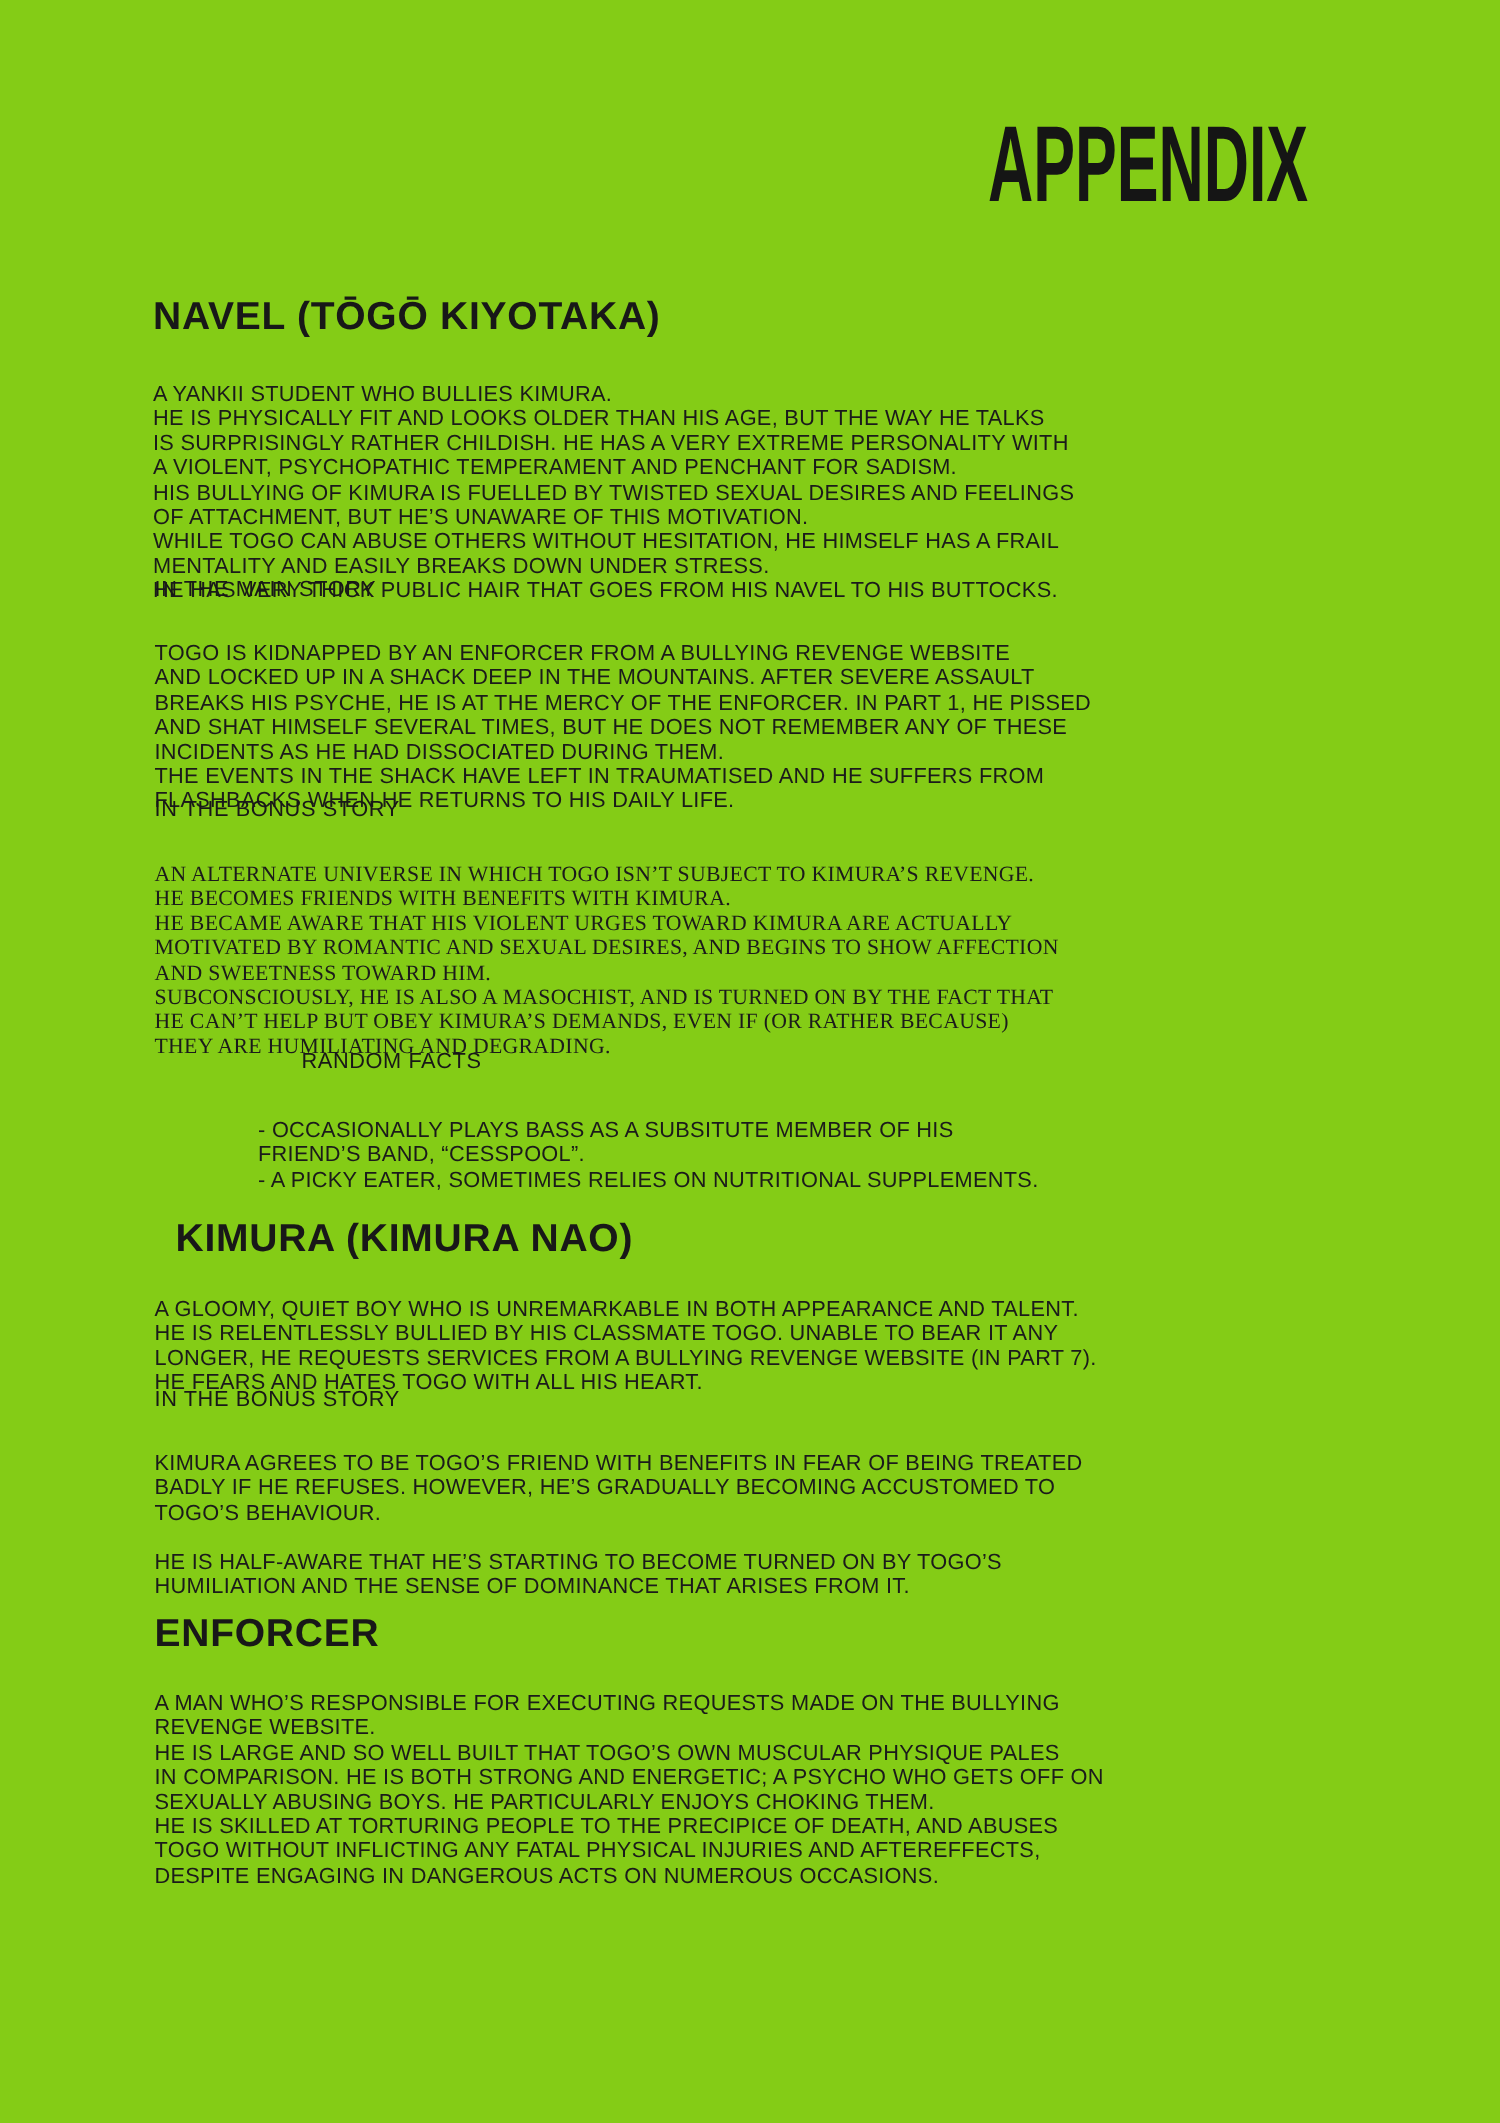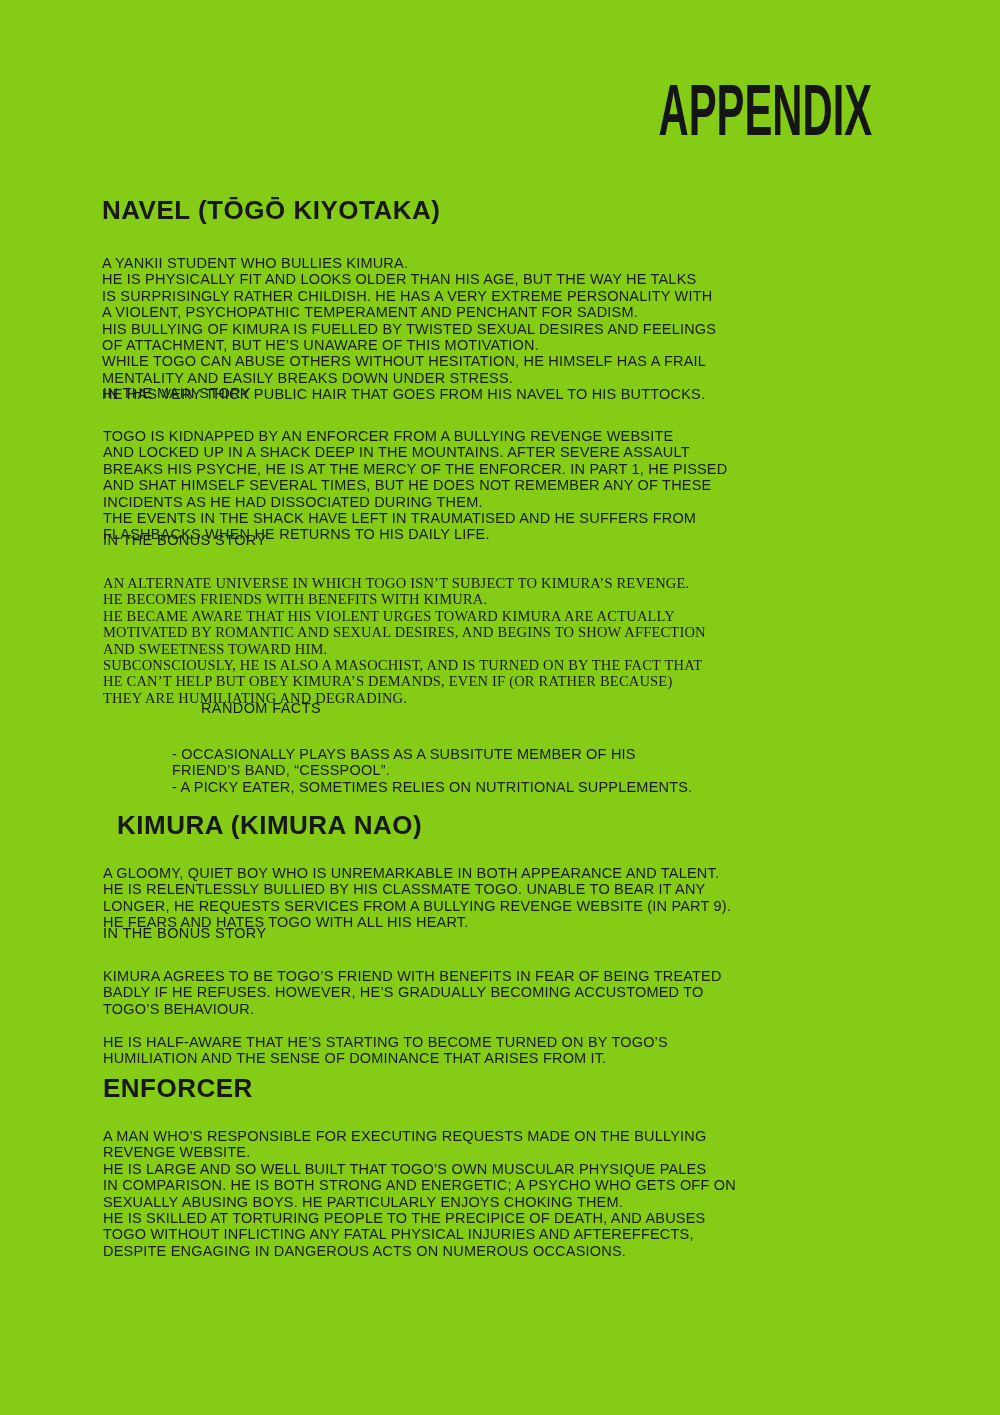--- a/index.html
+++ b/index.html
@@ -101,21 +101,21 @@
   <div class="sub-heading" style="top:700px; left:172px;margin-left:29px;">RANDOM FACTS</div>
 
   <div class="body-text" style="top:722px; left:172px;">- OCCASIONALLY PLAYS BASS AS A SUBSITUTE MEMBER OF HIS
 FRIEND’S BAND, “CESSPOOL”.
 - A PICKY EATER, SOMETIMES RELIES ON NUTRITIONAL SUPPLEMENTS.</div>
 
   <div class="section-heading" style="top:812px; left:117px;">KIMURA (KIMURA NAO)</div>
 
   <div class="body-text" style="top:841px; left:103px;">A GLOOMY, QUIET BOY WHO IS UNREMARKABLE IN BOTH APPEARANCE AND TALENT.
 HE IS RELENTLESSLY BULLIED BY HIS CLASSMATE TOGO. UNABLE TO BEAR IT ANY
-LONGER, HE REQUESTS SERVICES FROM A BULLYING REVENGE WEBSITE (IN PART 9).
+LONGER, HE REQUESTS SERVICES FROM A BULLYING REVENGE WEBSITE (IN PART 7).
 HE FEARS AND HATES TOGO WITH ALL HIS HEART.</div>
 
   <div class="sub-heading" style="top:925px; left:103px;">IN THE BONUS STORY</div>
 
   <div class="body-text" style="top:944px; left:103px;">KIMURA AGREES TO BE TOGO’S FRIEND WITH BENEFITS IN FEAR OF BEING TREATED
 BADLY IF HE REFUSES. HOWEVER, HE’S GRADUALLY BECOMING ACCUSTOMED TO
 TOGO’S BEHAVIOUR.
 
 HE IS HALF-AWARE THAT HE’S STARTING TO BECOME TURNED ON BY TOGO’S
 HUMILIATION AND THE SENSE OF DOMINANCE THAT ARISES FROM IT.</div>

